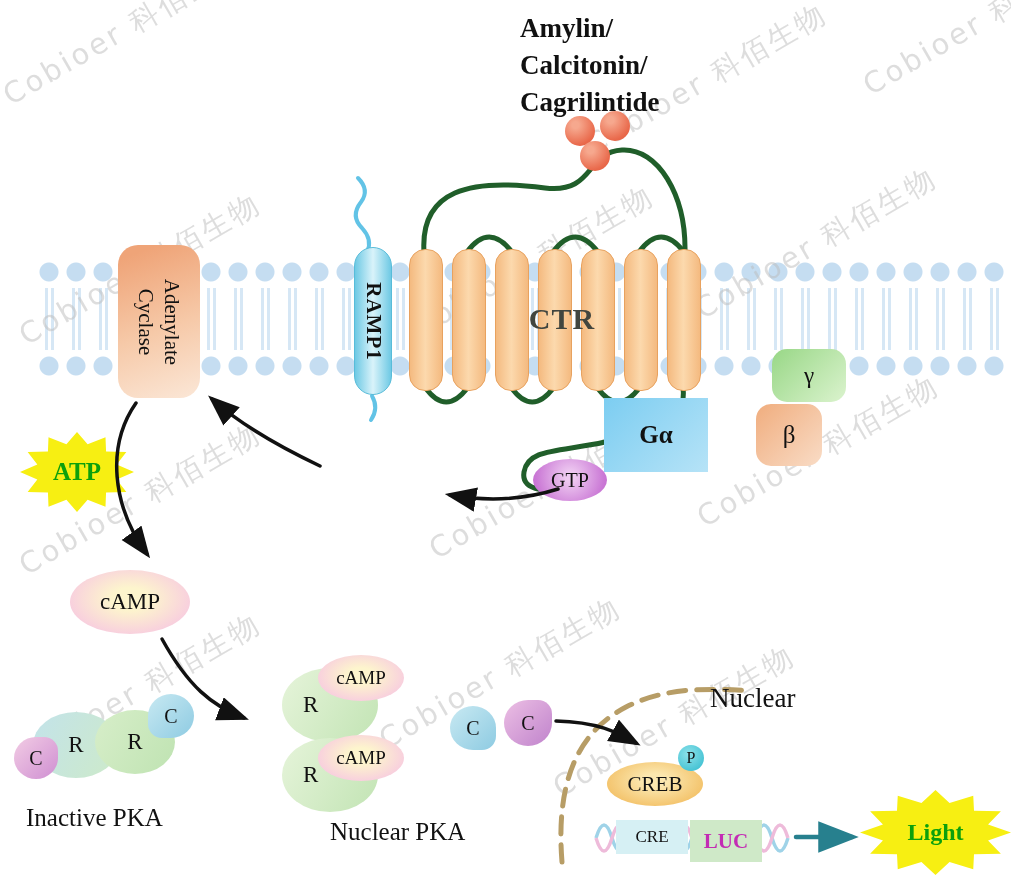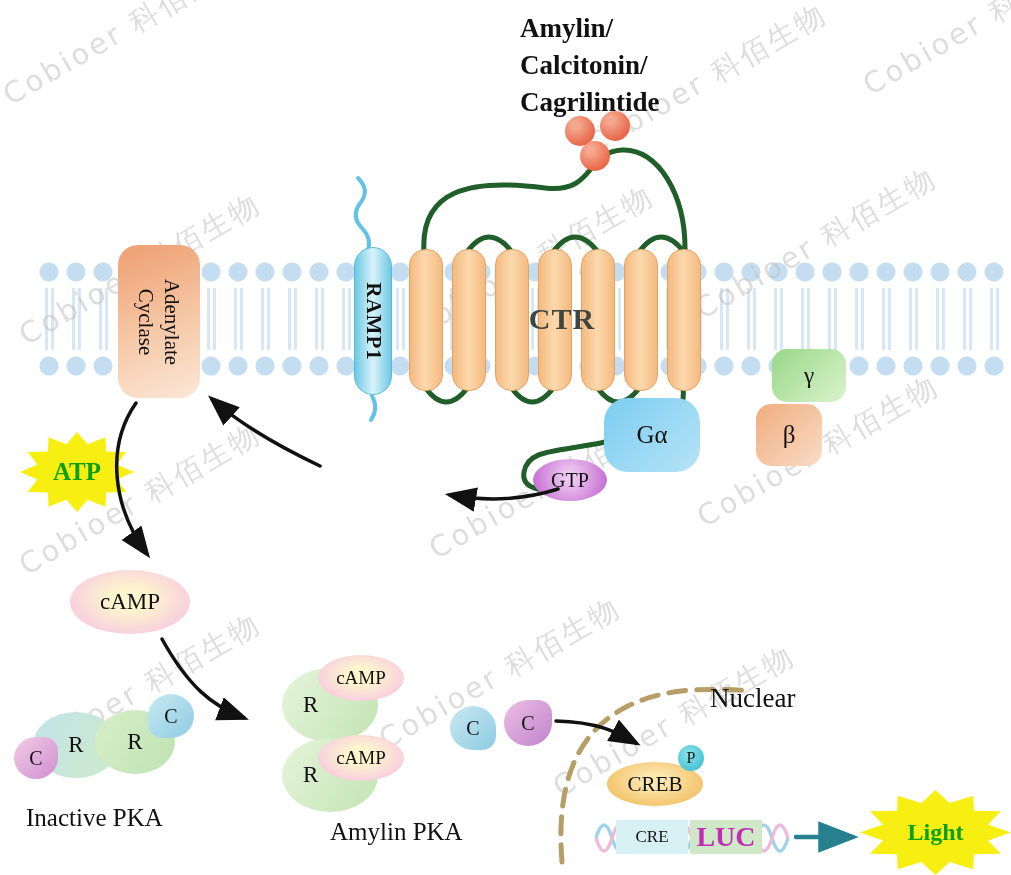--- a/index.html
+++ b/index.html
@@ -56,22 +56,22 @@
 
   .ac-box {
     left:118px; top:245px; width:82px; height:153px; border-radius:20px;
     background:linear-gradient(160deg,#efa478 8%,#f6c9a8 55%,#fbe7d7 100%);
   }
   .ac-box span {
     transform:rotate(90deg); white-space:pre-line; text-align:center;
     font-size:21px; line-height:26px; width:160px;
   }
 
-  .galpha { left:604px; top:398px; width:96px; height:74px; border-radius:24px;
-    background:linear-gradient(135deg,#7ccdf1,#b6e3f7); font-size:25px; }
+  .galpha { left:604px; top:398px; width:104px; height:74px; border-radius:0;
+    background:linear-gradient(135deg,#7ccdf1,#b6e3f7); font-size:25px;font-weight:bold; }
   .gamma  { left:772px; top:349px; width:74px; height:53px; border-radius:15px;
     background:linear-gradient(135deg,#98d786,#dbf3ce); font-size:23px; }
   .gbeta  { left:756px; top:404px; width:66px; height:62px; border-radius:15px;
     background:linear-gradient(135deg,#f0ad7e,#f9dcc6); font-size:25px; }
 
   .gtp { left:533px; top:459px; width:74px; height:42px;
     background:radial-gradient(circle at 50% 42%,#eecaf1 10%,#cb7ad6 75%,#c266cc); font-size:20px; }
 
   .pinkyellow { background:radial-gradient(ellipse at 50% 45%,#fdf5cd 22%,#f7c8e1 82%,#f3badb); }
   .gas  { left:322px; top:454px; width:116px; height:56px; font-size:23px; }
@@ -111,22 +111,22 @@
   .camp-sm { width:86px; height:46px; font-size:19px; z-index:6; }
   .camp-sm1 { left:318px; top:655px; }
   .camp-sm2 { left:318px; top:735px; }
 
   
   .creb { left:607px; top:762px; width:96px; height:44px; font-size:21px;
     background:radial-gradient(ellipse at 50% 42%,#fbe7af 18%,#f2bc5e 85%); }
   .phos { left:678px; top:745px; width:26px; height:26px; font-size:16px;
     background:radial-gradient(circle at 40% 35%,#8ee2ea,#2fb9cd); }
   .cre-box { left:616px; top:820px; width:72px; height:34px; background:#d6f0f4; font-size:17px; }
-  .luc-box { left:690px; top:820px; width:72px; height:34px; background:#cfe9c8;
-    font-size:28px; font-weight:bold; color:#c32cb4; }
+  .luc-box { left:690px; top:820px; width:72px; height:42px; background:#cfe9c8;
+    font-size:21px; font-weight:bold; color:#c32cb4; }
 
   
   .txt { position:absolute; z-index:7; }
   .title { left:520px; top:10px; font-size:27px; font-weight:bold; line-height:37px; white-space:pre-line; }
   .ctr-label { left:512px; top:302px; width:100px; text-align:center; font-size:30px; font-weight:bold;
     color:#41453f; letter-spacing:1px; }
   .nuclear-label { left:710px; top:683px; font-size:27px;text-align:right; }
   .inactive-label { left:26px; top:804px; font-size:25px; }
   .active-label { left:330px; top:818px; font-size:25px; }
 </style>
@@ -282,15 +282,15 @@
     <path d="M 556,721 C 598,722 616,732 636,743" fill="none" stroke="#111" stroke-width="3.5" stroke-linecap="round" marker-end="url(#ah-black)"></path>
     <path d="M 796,837 L 852,837" fill="none" stroke="#27808e" stroke-width="4.5" stroke-linecap="round" marker-end="url(#ah-teal)"></path>
   </svg>
 
   <div class="txt title">Amylin/
 Calcitonin/
 Cagrilintide</div>
   <div class="txt ctr-label">CTR</div>
   <div class="txt nuclear-label">Nuclear</div>
   <div class="txt inactive-label">Inactive PKA</div>
-  <div class="txt active-label">Amylin PKA</div>
+  <div class="txt active-label">Nuclear PKA</div>
 
 </div>
 
 </body></html>

